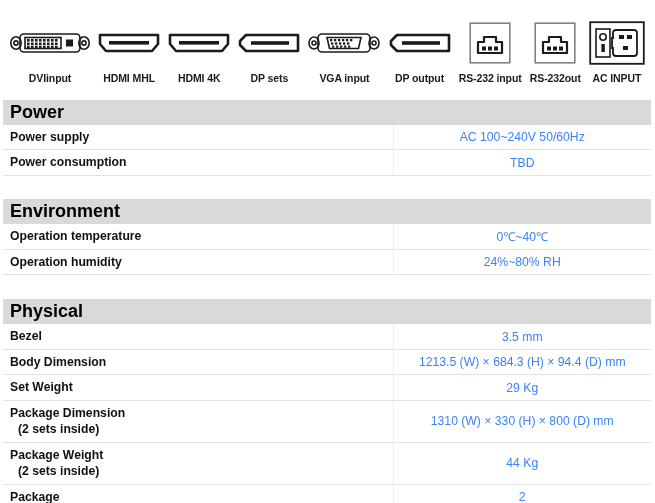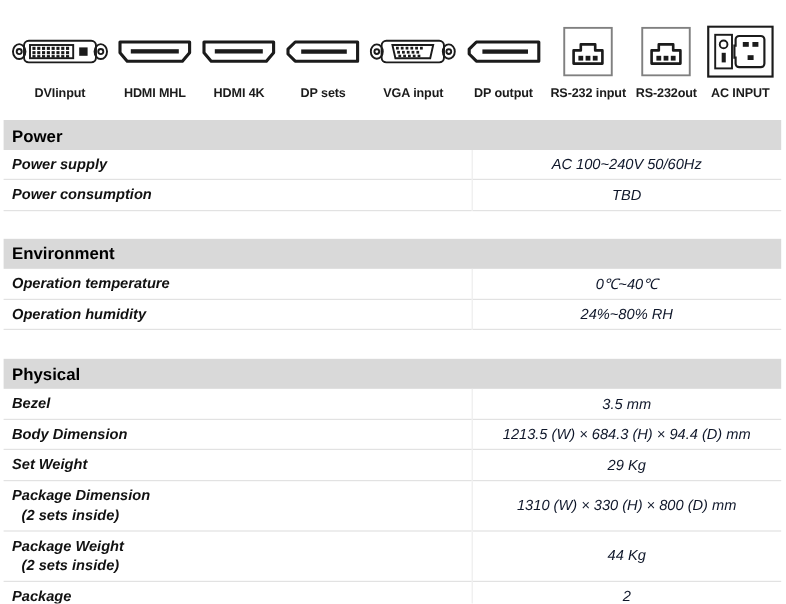--- a/index.html
+++ b/index.html
@@ -53,49 +53,48 @@
   .section.gap-power { margin-top: 14px; }
   .section.gap-env   { margin-top: 23px; }
   .section.gap-phys  { margin-top: 24px; }
 
   .sec-head {
     background: #d9d9d9;
     height: 25px;
     display: flex;
     align-items: center;
     padding-left: 7px;
-    font-size: 14px;
+    font-size: 18px;
     font-weight: 700;
     color: #000000;
   }
   .spec-table {
     width: 100%;
     border-collapse: collapse;
     table-layout: fixed;
   }
   .spec-table tr { border-bottom: 1px solid #e2e2e2; }
   .spec-table td {
     padding: 0;
     vertical-align: middle;
-    font-style: italic;
   }
   td.k {
     width: 390px;
     padding: 4px 0 4px 7px;
     font-size: 12.2px;
     font-weight: 700;
     color: #111111;
     line-height: 1.35;
     border-right: 1px solid #ededed;
   }
   td.v {
     text-align: center;
     font-size: 12.2px;
     font-weight: 400;
-    color: #0f172a;
+    color: #3b82f6;
     padding: 4px 6px;
   }
   .k .sub { display: block; padding-left: 8px; }
   .row-1line td { height: 24px; }
   .row-2line td { height: 38px; }
 </style>
 </head>
 <body>
 
 <div id="page">

